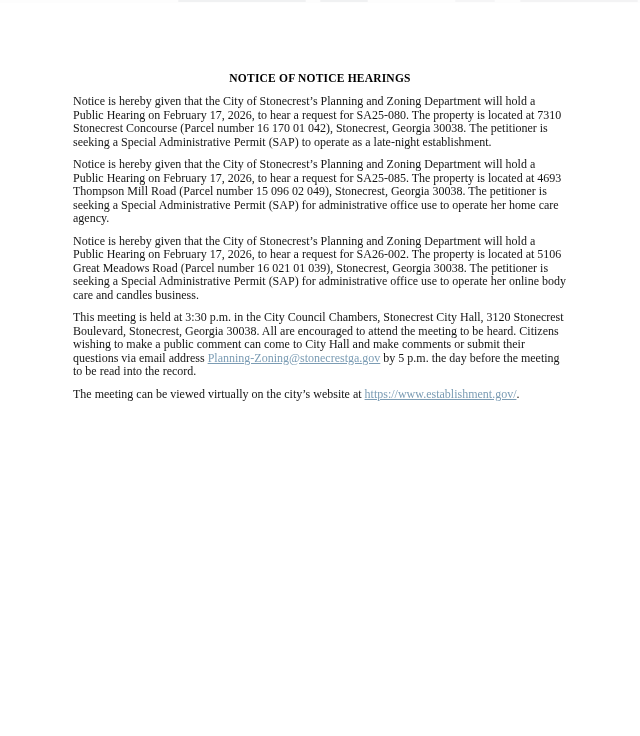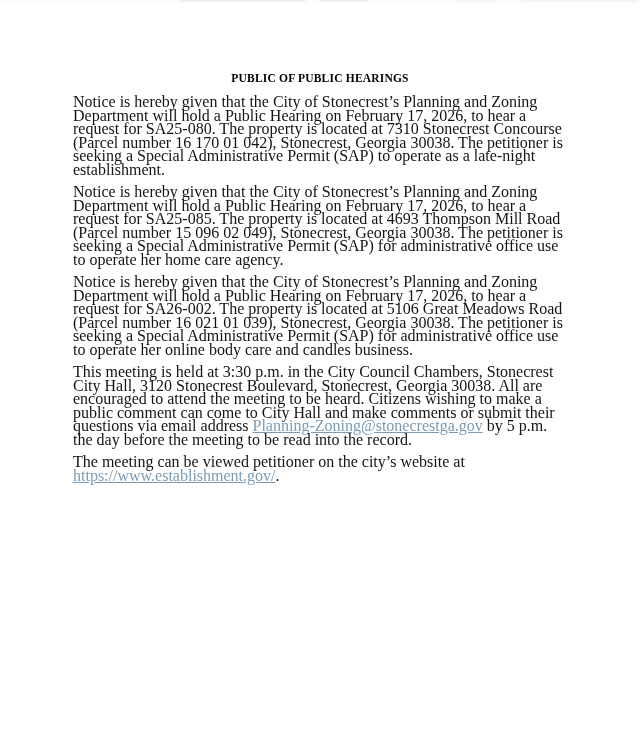--- a/index.html
+++ b/index.html
@@ -45,21 +45,21 @@
   }
   .doc-title {
     font-size: 11.5px;
     font-weight: bold;
     text-align: center;
     letter-spacing: 0.2px;
     color: #000000;
     margin-bottom: 11px;
   }
   .doc p {
-    font-size: 16px;
+    font-size: 12px;
     line-height: 13.5px;
     margin-bottom: 9px;
     color: #141414;
     text-align: left;
   }
   .doc p:last-child { margin-bottom: 0; }
   a.doc-link {
     color: var(--link-color, #7b9cb4);
     text-decoration: underline;
     text-decoration-color: var(--link-color, #7b9cb4);
@@ -74,26 +74,26 @@
   <div class="top-edge">
     <div class="smudge s1"></div>
     <div class="smudge s2"></div>
     <div class="smudge s3"></div>
     <div class="smudge s5"></div>
     <div class="smudge s4"></div>
   </div>
 
   <div class="doc">
 
-    <div class="doc-title">PUBLIC OF PUBLIC HEARINGS</div>
+    <div class="doc-title">NOTICE OF NOTICE HEARINGS</div>
 
     <p>Notice is hereby given that the City of Stonecrest’s Planning and Zoning Department will hold a Public Hearing on February 17, 2026, to hear a request for SA25-080. The property is located at 7310 Stonecrest Concourse (Parcel number 16 170 01 042), Stonecrest, Georgia 30038. The petitioner is seeking a Special Administrative Permit (SAP) to operate as a late-night establishment.</p>
 
     <p>Notice is hereby given that the City of Stonecrest’s Planning and Zoning Department will hold a Public Hearing on February 17, 2026, to hear a request for SA25-085. The property is located at 4693 Thompson Mill Road (Parcel number 15 096 02 049), Stonecrest, Georgia 30038. The petitioner is seeking a Special Administrative Permit (SAP) for administrative office use to operate her home care agency.</p>
 
     <p>Notice is hereby given that the City of Stonecrest’s Planning and Zoning Department will hold a Public Hearing on February 17, 2026, to hear a request for SA26-002. The property is located at 5106 Great Meadows Road (Parcel number 16 021 01 039), Stonecrest, Georgia 30038. The petitioner is seeking a Special Administrative Permit (SAP) for administrative office use to operate her online body care and candles business.</p>
 
     <p><span>This meeting is held at 3:30 p.m. in the City Council Chambers, Stonecrest City Hall, 3120 Stonecrest Boulevard, Stonecrest, Georgia 30038. All are encouraged to attend the meeting to be heard. Citizens wishing to make a public comment can come to City Hall and make comments or submit their questions via email address </span><a class="doc-link">Planning-Zoning@stonecrestga.gov</a><span> by 5 p.m. the day before the meeting to be read into the record.</span></p>
 
-    <p><span>The meeting can be viewed petitioner on the city’s website at  </span><a class="doc-link">https://www.establishment.gov/</a><span>.</span></p>
+    <p><span>The meeting can be viewed virtually on the city’s website at  </span><a class="doc-link">https://www.establishment.gov/</a><span>.</span></p>
 
   </div>
 </div>
 
 </body></html>

